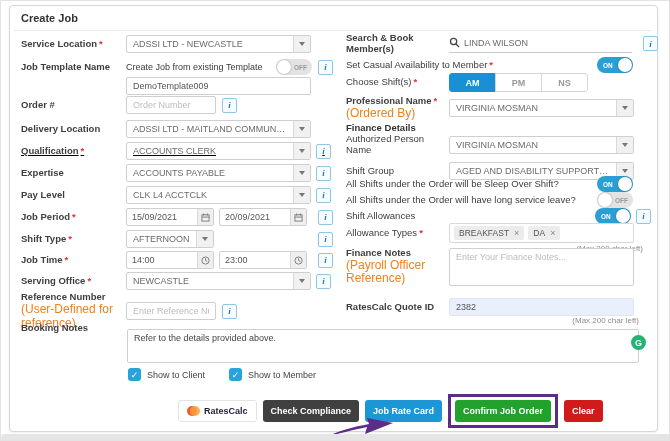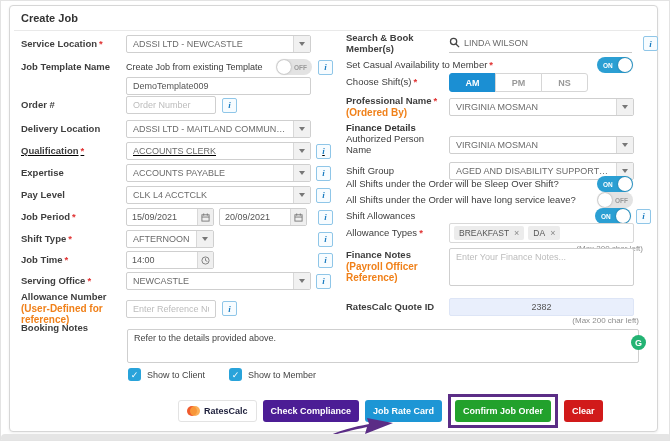--- a/index.html
+++ b/index.html
@@ -8,21 +8,21 @@
   #screen { position:relative; width:670px; height:441px; background:#fff; overflow:hidden; border:1px solid #e3e3e3; }
   #card { position:absolute; left:8px; top:4px; width:649px; height:427px; background:#fff;
           border:1px solid #d6d6d6; border-radius:4px; box-shadow:0 1px 3px rgba(0,0,0,.07); }
   .title { position:absolute; left:20px; top:11px; font-size:11px; font-weight:bold; color:#333; }
   .hr { position:absolute; left:13px; top:29px; width:637px; border-top:1px solid #e9e9e9; }
   .r { position:absolute; display:flex; align-items:center; }
   .lbl { width:105px; flex:none; font-size:9.5px; font-weight:bold; color:#3e3e3e; line-height:1.15; }
   .lbl.reg { font-weight:normal; color:#3c3c3c; }
   .lbl.grow { flex:1; width:auto; }
   .req { color:#e03131; margin-left:2px; font-weight:bold; }
-  .sub { display:block; font-size:10px; color:#f08019; font-weight:bold; }
+  .sub { display:block; font-size:12px; color:#f08019; font-weight:normal; }
   .heading { font-size:9.5px; font-weight:bold; color:#333; }
   .select { display:flex; align-items:center; height:18px; width:185px; border:1px solid #cfcfcf; border-radius:2px; background:#fff; cursor:pointer; }
   .select .txt { flex:1; padding:0 6px; font-size:9px; color:#6a6a6a; white-space:nowrap; overflow:hidden; text-overflow:ellipsis; }
   .select .arr { width:17px; align-self:stretch; background:#f1f1f1; border-left:1px solid #d8d8d8; display:flex; align-items:center; justify-content:center; }
   .tri { width:0; height:0; border-left:3.5px solid transparent; border-right:3.5px solid transparent; border-top:4px solid #777; }
   .inp { height:18px; border:1px solid #cfcfcf; border-radius:2px; font-size:9px; color:#555; padding:0 6px; font-family:inherit; outline:none; width:185px; }
   .inp::placeholder, textarea::placeholder { color:#bcbcbc; }
   .inp.w90 { width:90px; }
   .field { display:flex; align-items:center; height:18px; width:88px; border:1px solid #cfcfcf; border-radius:2px; background:#fff; }
   .field .f-txt { flex:1; padding:0 5px; font-size:9px; color:#555; }
@@ -49,21 +49,21 @@
   .tag .x { color:#888; cursor:pointer; font-size:9px; line-height:1; }
   .hint { font-size:8px; color:#8d8d8d; }
   textarea { border:1px solid #cfcfcf; border-radius:2px; font-size:9px; color:#444; padding:3px 6px; resize:none; font-family:inherit; outline:none; }
   .gicon { position:absolute; width:15px; height:15px; border-radius:50%; background:#23b373; color:#fff; font-size:9px; font-weight:bold;
            display:flex; align-items:center; justify-content:center; cursor:pointer; }
   .cb { width:13px; height:13px; flex:none; background:#29a3da; border-radius:3px; color:#fff; font-size:9px;
         display:flex; align-items:center; justify-content:center; cursor:pointer; }
   .cb-lbl { font-size:9px; color:#444; margin-left:6px; }
   .btn { height:22px; border:none; border-radius:3px; color:#fff; font-weight:bold; font-size:9px; padding:0 8px; font-family:inherit; cursor:pointer; white-space:nowrap; }
   .btn.white { background:#fff; border:1px solid #e3e3e3; color:#1c1e3a; display:flex; align-items:center; gap:5px; }
-  .btn.orange { background:#4c1d95; } .btn.blue { background:#1d96d5; } .btn.green { background:#22a12c; } .btn.red { background:#d11a1a; }
+  .btn.orange { background:#404040; } .btn.blue { background:#1d96d5; } .btn.green { background:#22a12c; } .btn.red { background:#d11a1a; }
   .rc-icon { position:relative; width:12px; height:10px; flex:none; }
   .rc-icon i { position:absolute; top:0; width:10px; height:10px; border-radius:50%; }
   .rc-icon .c1 { left:0; background:#f05b2d; } .rc-icon .c2 { left:3px; background:#f9a13c; opacity:.85; }
   .hl-box { display:inline-flex; border:3px solid #5b2d86; padding:3px 4px; background:transparent; }
   .strip { position:absolute; left:0; top:433px; width:670px; height:8px; background:#e5e5e5; border-radius:4px; }
   .ml-a { margin-left:auto; }
 </style>
 </head>
 <body>
 
@@ -188,36 +188,45 @@
     <span class="lbl"><span>Job Time</span><span class="req">*</span></span>
     <div class="field">
         <span class="f-txt">14:00</span>
         <span class="f-seg">
           <svg width="9" height="9" viewBox="0 0 10 10">
             <circle cx="5" cy="5" r="4" fill="none" stroke="#777"></circle>
             <polyline points="5,2.5 5,5 7,6" fill="none" stroke="#777"></polyline>
           </svg>
         </span>
       </div>
+    <div class="field" style="margin-left:5px;">
+        <span class="f-txt">23:00</span>
+        <span class="f-seg">
+          <svg width="9" height="9" viewBox="0 0 10 10">
+            <circle cx="5" cy="5" r="4" fill="none" stroke="#777"></circle>
+            <polyline points="5,2.5 5,5 7,6" fill="none" stroke="#777"></polyline>
+          </svg>
+        </span>
+      </div>
     <span class="info ml-a">i</span>
   </div>
 
   <div class="r" style="left:20px; top:271px; width:312px;">
     <span class="lbl"><span>Serving Office</span><span class="req">*</span></span>
     <div class="select">
         <span class="txt">NEWCASTLE</span>
         <span class="arr">
           <span class="tri"></span>
         </span>
       </div>
     <span class="info" style="margin-left:5px;">i</span>
   </div>
 
   <div class="r" style="left:20px; top:291px; width:312px;">
-    <span class="lbl"><span>Allowance Number</span><span class="sub">(User-Defined for reference)</span></span>
+    <span class="lbl"><span>Reference Number</span><span class="sub">(User-Defined for reference)</span></span>
     <input class="inp w90" placeholder="Enter Reference Number" style="">
     <span class="info" style="margin-left:6px;">i</span>
   </div>
 
   <div class="r hint" style="left:20px; top:315px; width:618px; justify-content:flex-end;">(Max 200 char left)</div>
   <div class="r" style="left:20px; top:322px;">
     <span class="lbl">Booking Notes</span>
   </div>
   <textarea class="r" style="left: 126px; top: 328px; width: 512px; height: 34px;">Refer to the details provided above.</textarea>
   <div class="gicon" style="left:630px; top:334px;">G</div>
@@ -324,21 +333,21 @@
 
   <div class="r hint" style="left:345px; top:243px; width:297px; justify-content:flex-end;">(Max 200 char left)</div>
 
   <div class="r" style="left:345px; top:254px; width:312px; height:24px;">
     <span class="lbl" style="width:103px;"><span>Finance Notes</span><span class="sub">(Payroll Officer Reference)</span></span>
     <textarea style="width: 185px; height: 38px;" placeholder="Enter Your Finance Notes..."></textarea>
   </div>
 
   <div class="r" style="left:345px; top:297px; width:312px;">
     <span class="lbl" style="width:103px;">RatesCalc Quote ID</span>
-    <input class="inp" style="background: rgb(233, 239, 252); border-color: rgb(221, 229, 246); text-align: center;" value="2382">
+    <input class="inp" style="background: rgb(233, 239, 252); border-color: rgb(221, 229, 246);" value="2382">
   </div>
 
   <div class="r" style="left:127px; top:367px;">
     <span class="cb">✓</span>
     <span class="cb-lbl">Show to Client</span>
     <span class="cb" style="margin-left:24px;">✓</span>
     <span class="cb-lbl">Show to Member</span>
   </div>
 
   <div class="r" style="left:177px; top:393px; gap:6px;">

